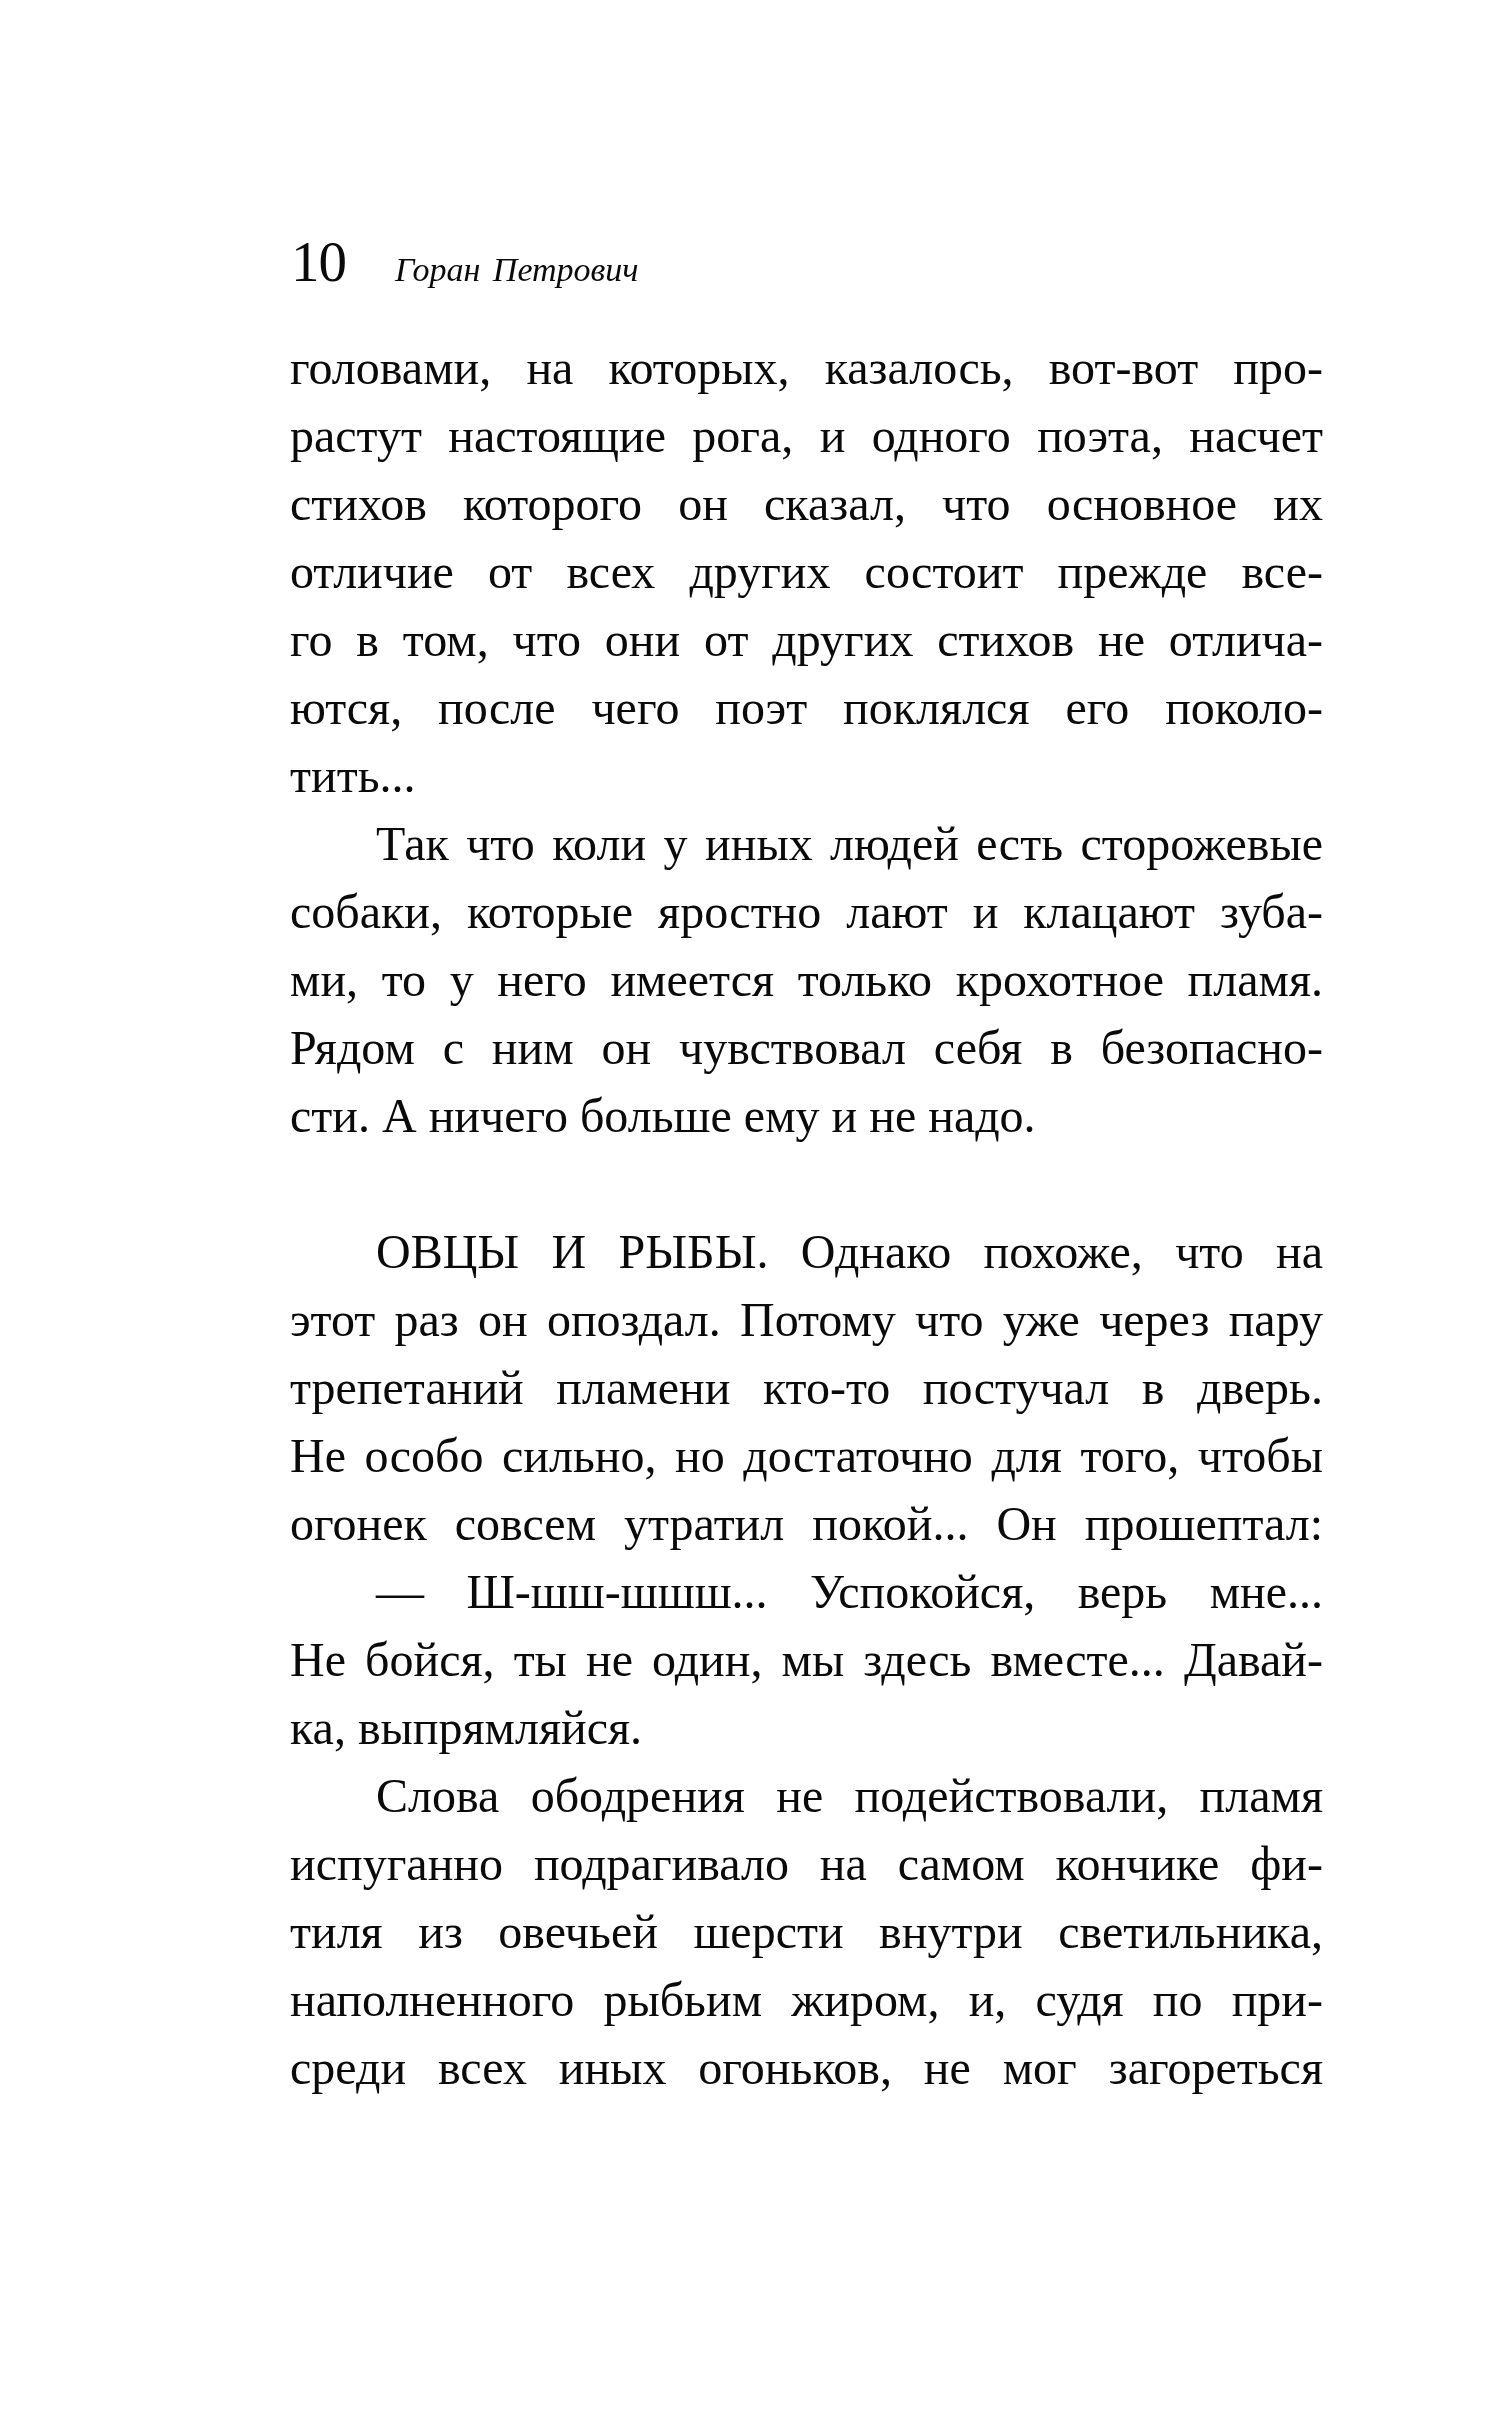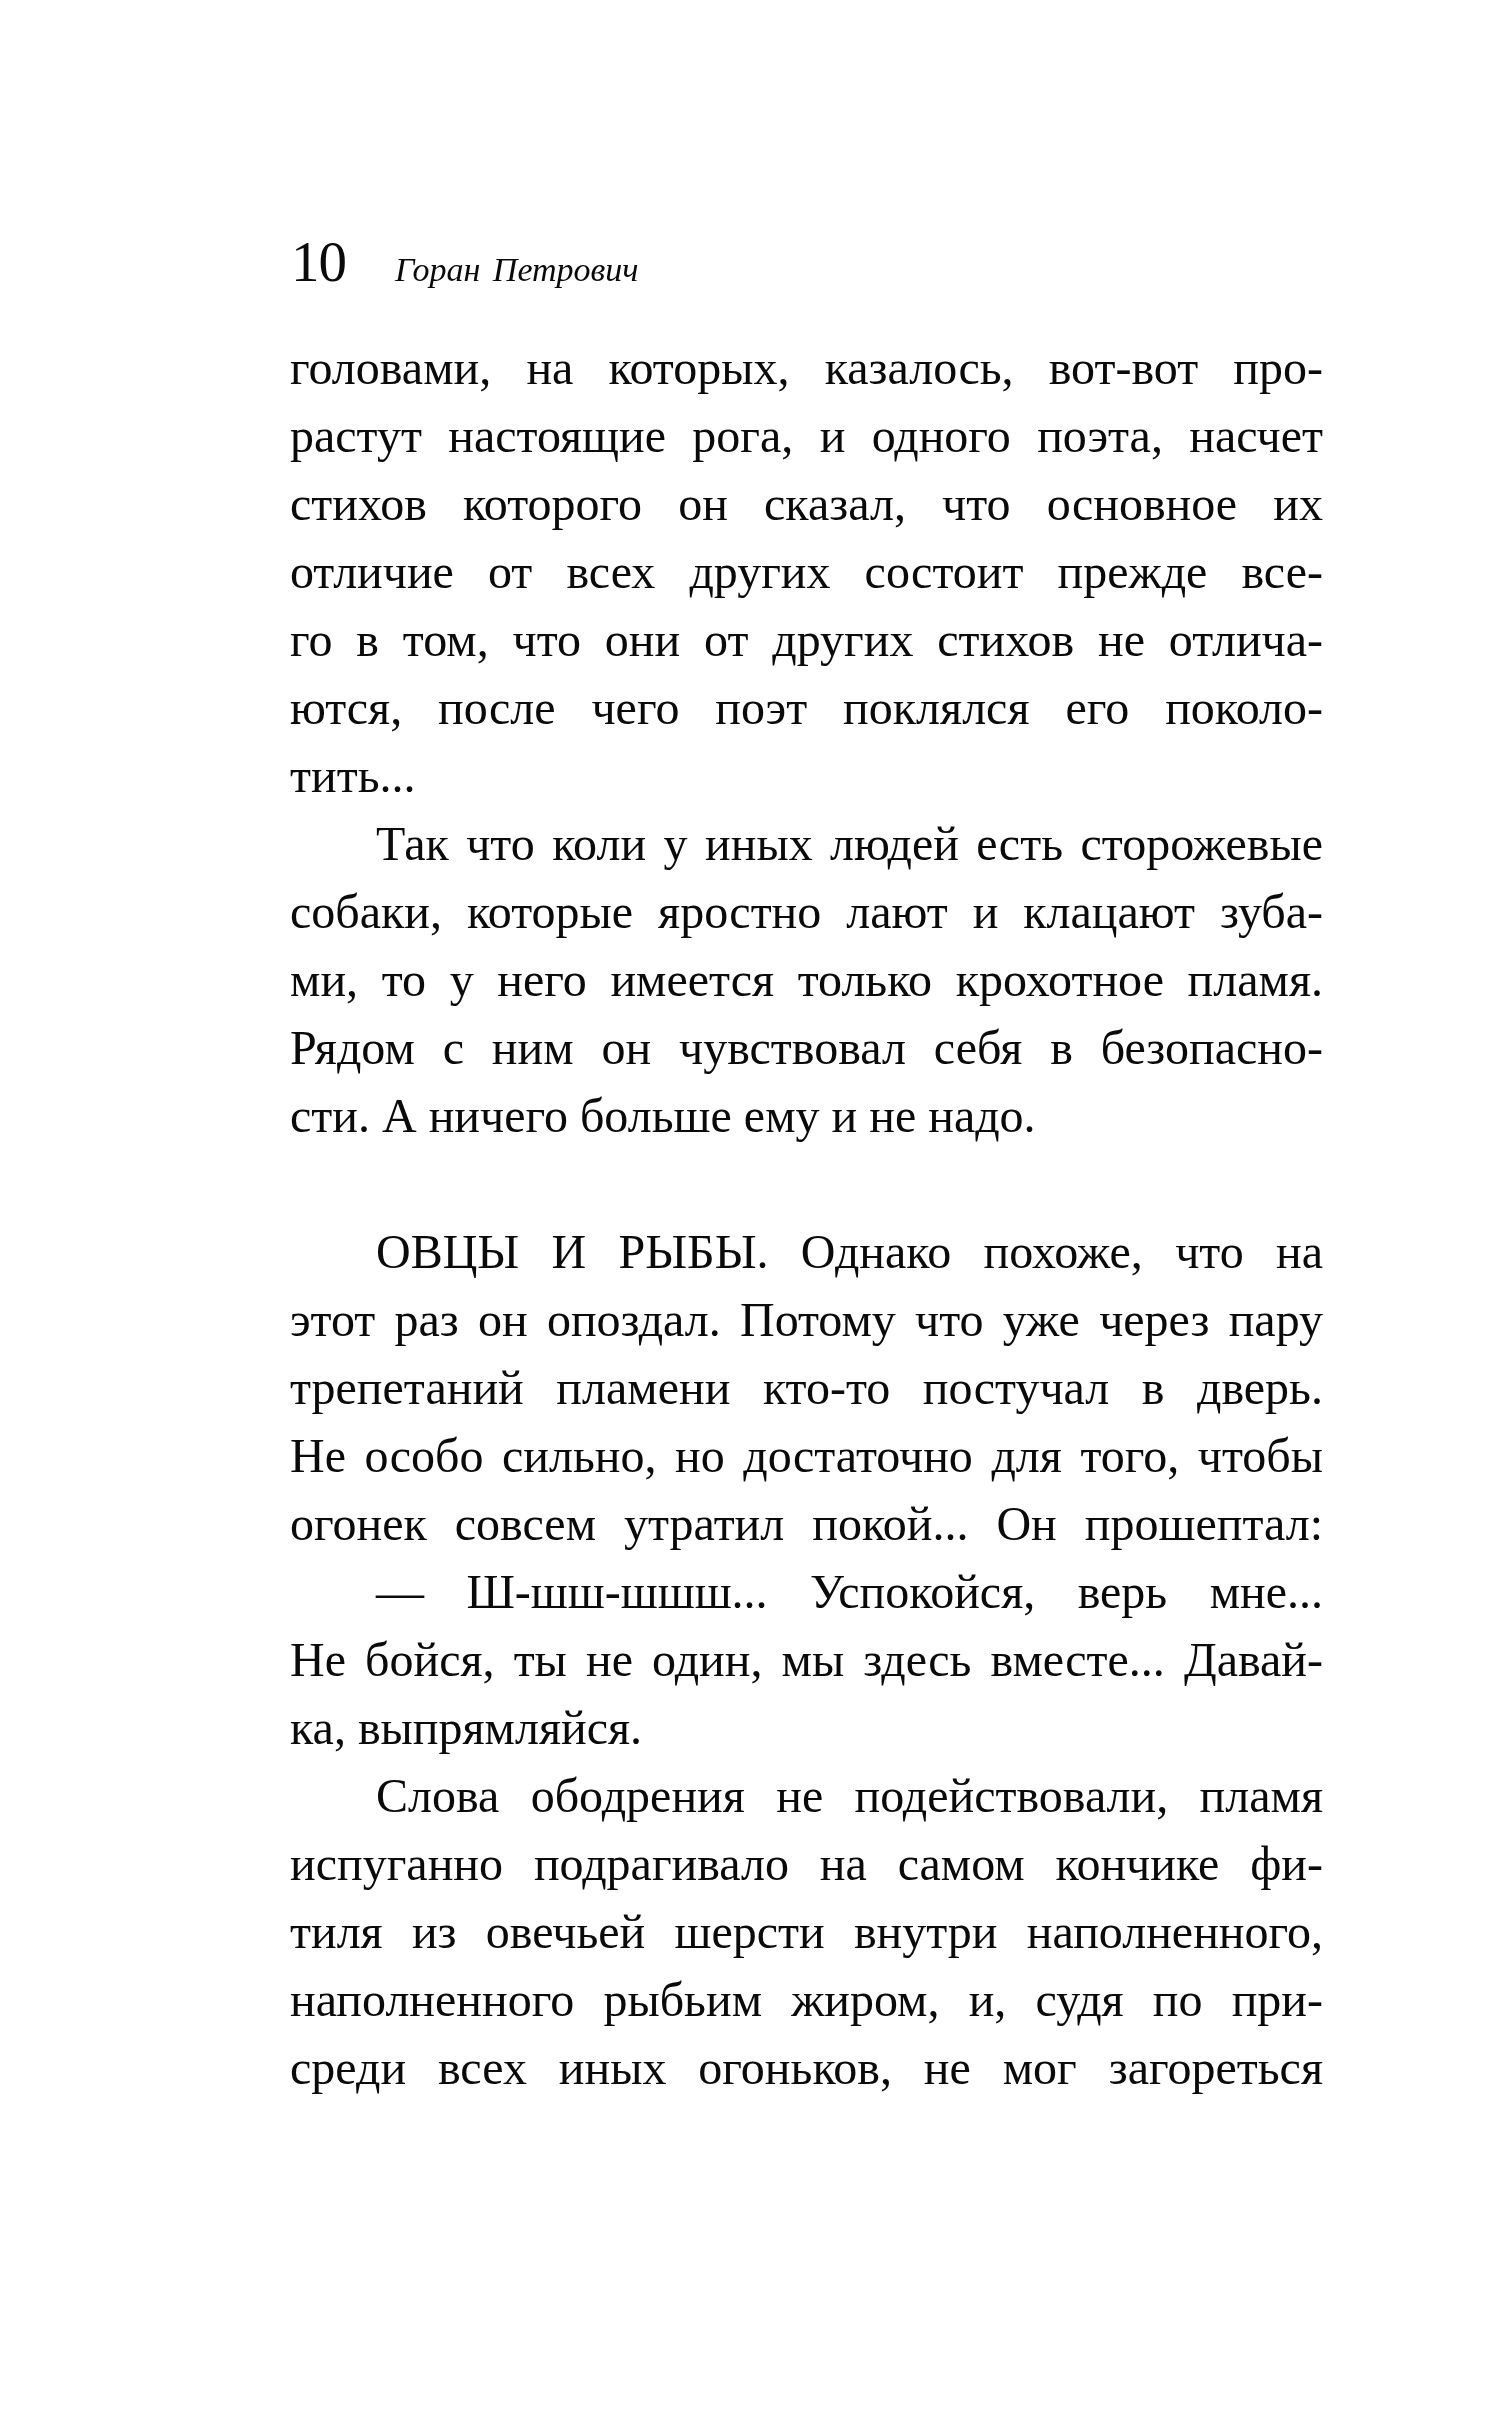--- a/index.html
+++ b/index.html
@@ -103,19 +103,19 @@
 
   <div>
     <span class="line indent">— Ш-шш-шшш... Успокойся, верь мне...</span>
     <span class="line">Не бойся, ты не один, мы здесь вместе... Давай-</span>
     <span class="line last">ка, выпрямляйся.</span>
   </div>
 
   <div>
     <span class="line indent">Слова ободрения не подействовали, пламя</span>
     <span class="line">испуганно подрагивало на самом кончике фи-</span>
-    <span class="line">тиля из овечьей шерсти внутри наполненного,</span>
+    <span class="line">тиля из овечьей шерсти внутри светильника,</span>
     <span class="line">наполненного рыбьим жиром, и, судя по при-</span>
     <span class="line">среди всех иных огоньков, не мог загореться</span>
   </div>
 
 </div>
 
 
 </body></html>

